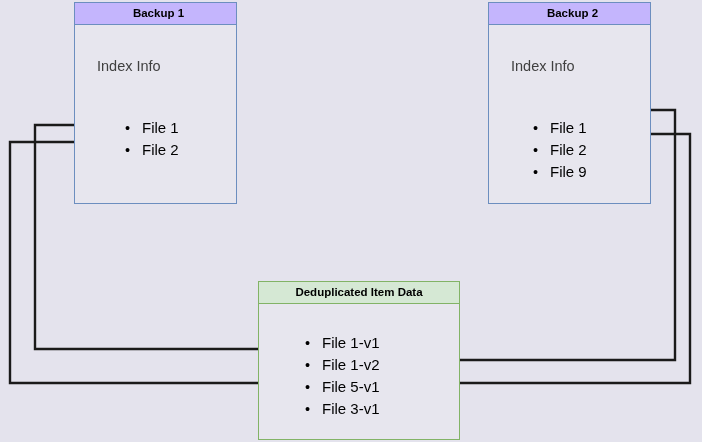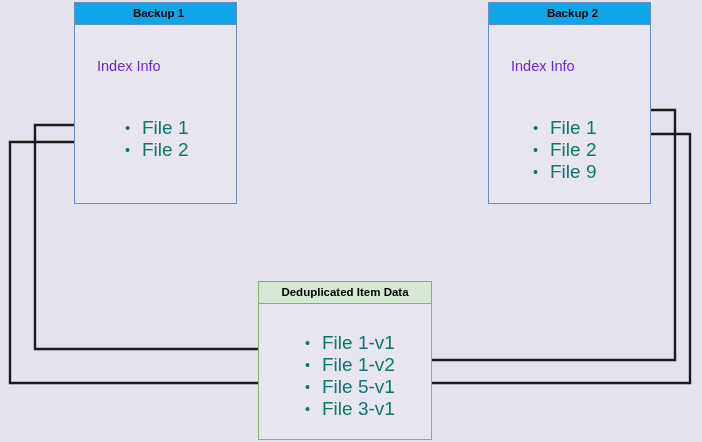--- a/index.html
+++ b/index.html
@@ -41,48 +41,48 @@
   .node-header {
     box-sizing: border-box;
     height: 22px;
     line-height: 20px;
     text-align: center;
     font-weight: bold;
     font-size: 11.5px;
     color: #000;
   }
   .node.blue .node-header {
-    background: #0ea5e9;
+    background: #c4b5fd;
     border-bottom: 1px solid #6c8ebf;
     padding-left: 6px;
   }
   .node.green .node-header {
     background: #d5e8d4;
     border-bottom: 1px solid #82b366;
   }
   .node-body {
     position: relative;
     height: calc(100% - 22px);
   }
   .index-label {
     position: absolute;
     font-size: 14.5px;
-    color: #6d28d9;
+    color: #404040;
     white-space: nowrap;
   }
   .file-list {
     position: absolute;
     margin: 0;
     padding: 0;
     list-style: none;
   }
   .file-list li {
-    font-size: 19px;
+    font-size: 15px;
     line-height: 22px;
-    color: #0f766e;
+    color: #000000;
     white-space: nowrap;
     position: relative;
     padding-left: 17px;
   }
   .file-list li::before {
     content: "\2022";
     position: absolute;
     left: 0;
     top: 0;
     font-size: 14.5px;
@@ -90,21 +90,21 @@
   }
   
   #backup1 { left: 74px; top: 2px; width: 163px; height: 202px; }
   #backup1 .index-label { left: 22px; top: 33px; }
   #backup1 .file-list { left: 50px; top: 92px; }
   
   #backup2 { left: 488px; top: 2px; width: 163px; height: 202px; }
   #backup2 .index-label { left: 22px; top: 33px; }
   #backup2 .file-list { left: 44px; top: 92px; }
   
-  #dedup { left: 258px; top: 281px; width: 174px; height: 159px; }
+  #dedup { left: 258px; top: 281px; width: 202px; height: 159px; }
   #dedup .file-list { left: 46px; top: 28px; }
 </style>
 </head>
 <body>
 
 <div id="canvas">
 
   <svg class="svg-layer" width="702" height="442" viewBox="0 0 702 442">
     <defs>
       <marker id="arrowhead" markerWidth="10" markerHeight="8" refX="9" refY="4" orient="auto" markerUnits="userSpaceOnUse">

